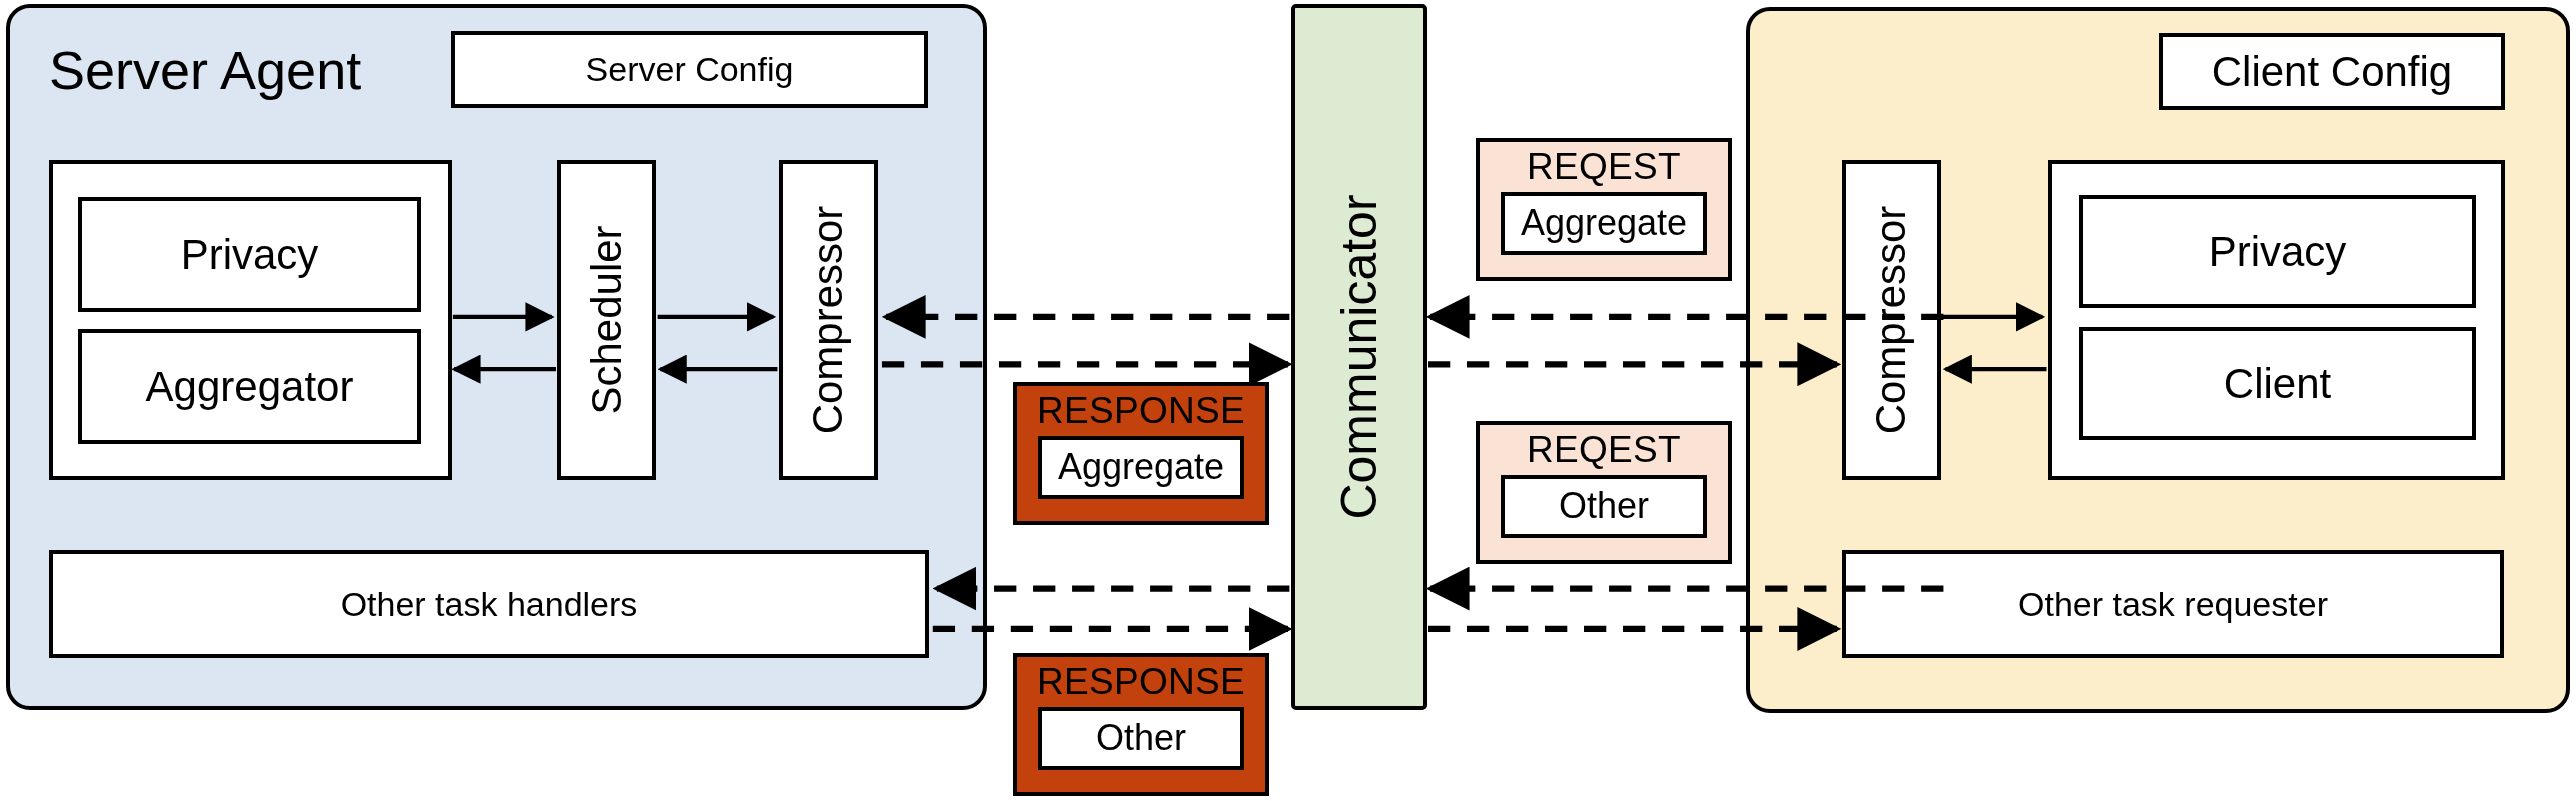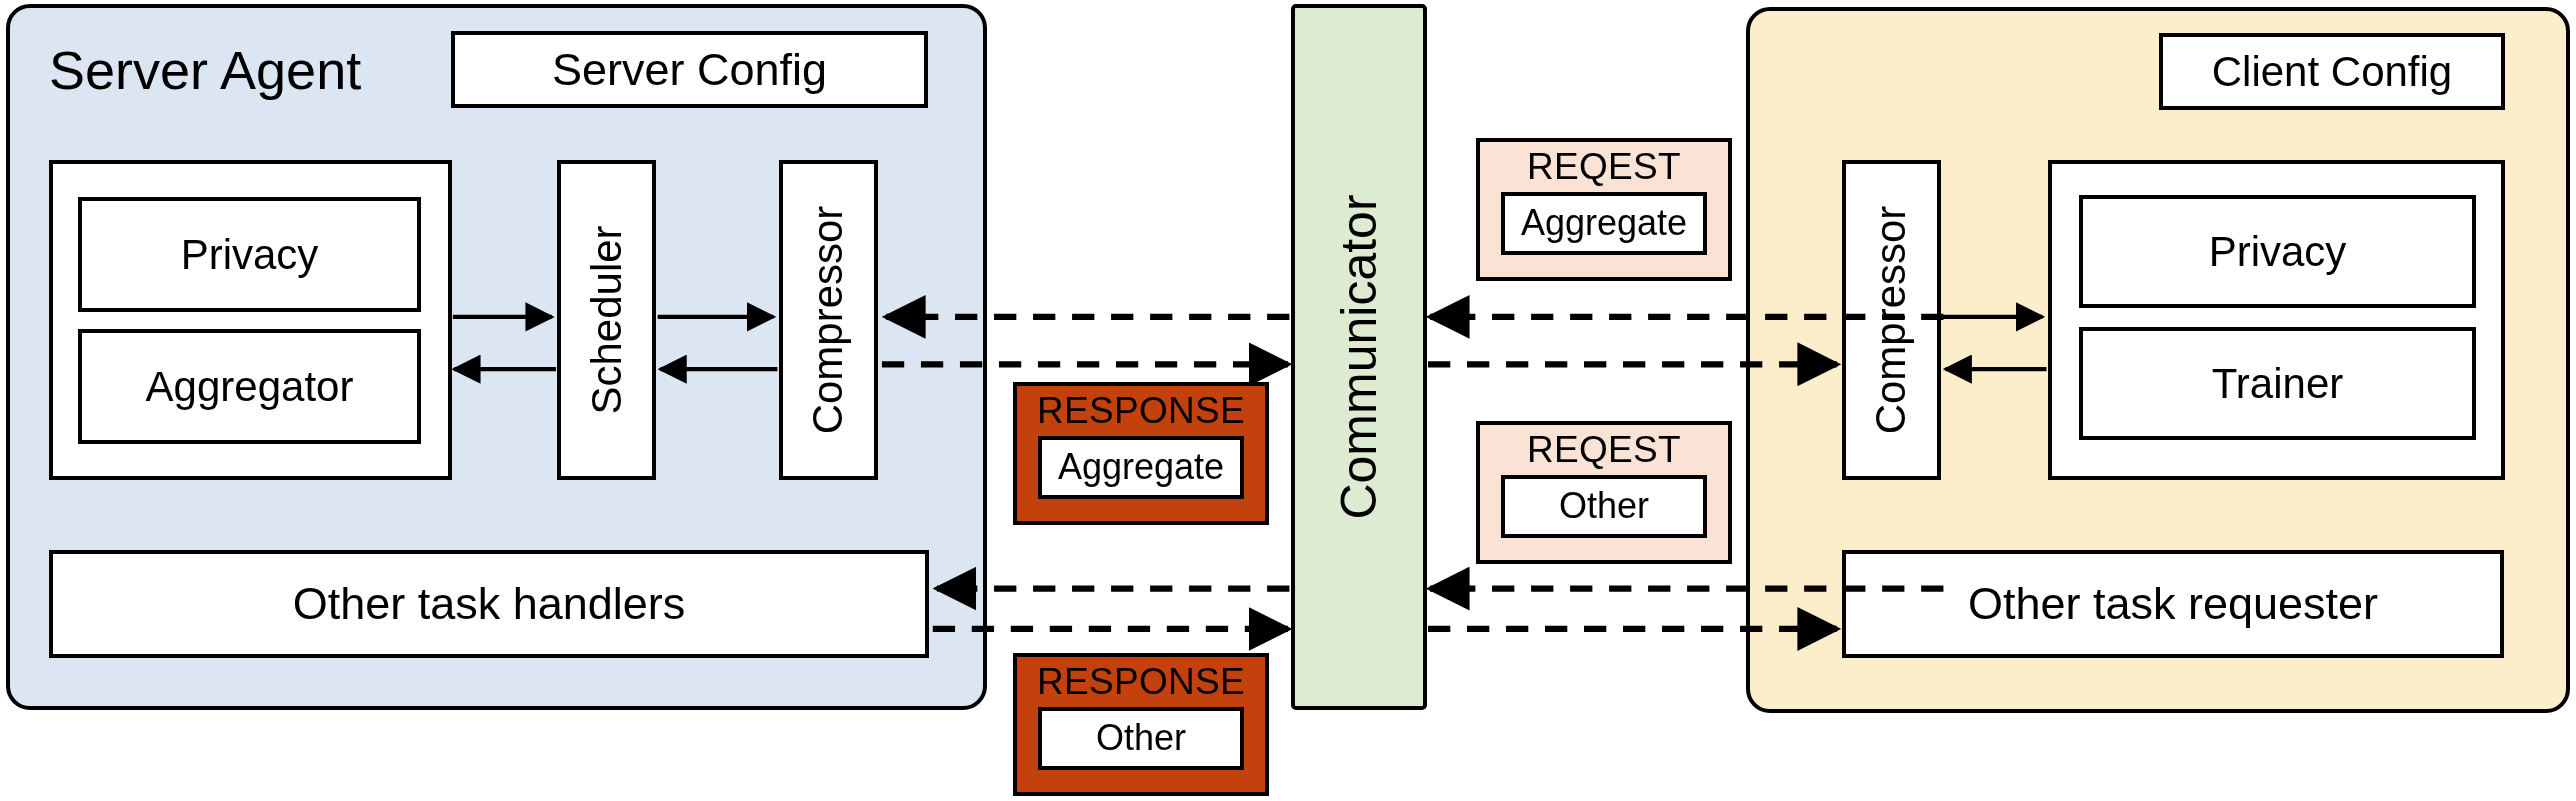--- a/index.html
+++ b/index.html
@@ -88,21 +88,21 @@
   }
   .vlabel.comm-label { font-size: 50px; }
 
   .agent-title {
     font-size: 54px;
     line-height: 1;
     color: #000000;
     white-space: nowrap;
   }
 
-  .lbl-xl { font-size: 45px; }
+  .lbl-xl { font-size: 34px; }
   .lbl-lg { font-size: 42px; }
 
   
   #wires {
     position: absolute;
     left: 0; top: 0;
     width: 2576px;
     height: 801px;
     pointer-events: none;
   }
@@ -164,21 +164,21 @@
   <div class="abs wbox lbl-lg" style="left:2159px; top:33px; width:346px; height:77px;text-align:center;">Client Config</div>
 
   <div class="abs wbox" style="left:1842px; top:160px; width:99px; height:320px;">
     <span class="vlabel">Compressor</span>
   </div>
 
   <div class="abs wbox" style="left:2048px; top:160px; width:457px; height:320px; display:block;"></div>
 
   <div class="abs wbox lbl-lg" style="left:2079px; top:195px; width:397px; height:113px;">Privacy</div>
 
-  <div class="abs wbox lbl-lg" style="left:2079px; top:327px; width:397px; height:113px;">Trainer</div>
+  <div class="abs wbox lbl-lg" style="left:2079px; top:327px; width:397px; height:113px;">Client</div>
 
   <div class="abs wbox lbl-xl" style="left:1842px; top:550px; width:662px; height:108px;">Other task requester</div>
 
   <svg id="wires" viewBox="0 0 3698 1150" xmlns="http://www.w3.org/2000/svg">
     <defs>
       <marker id="ah" viewBox="0 0 10 10" refX="9" refY="5" markerWidth="7" markerHeight="7" orient="auto-start-reverse">
         <path d="M 0 0 L 10 5 L 0 10 z" fill="#000000"></path>
       </marker>
     </defs>
 

